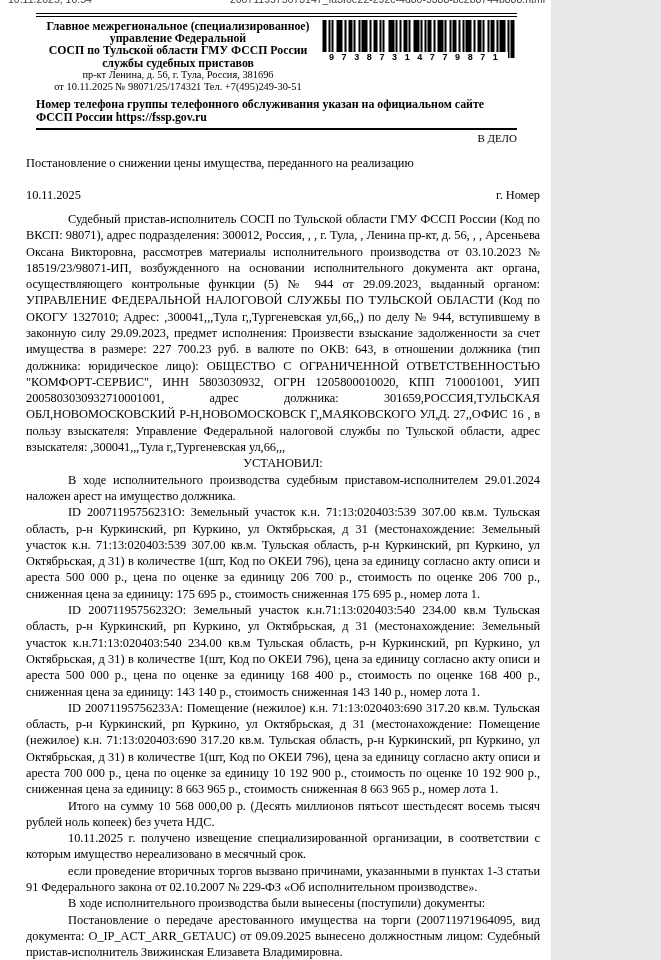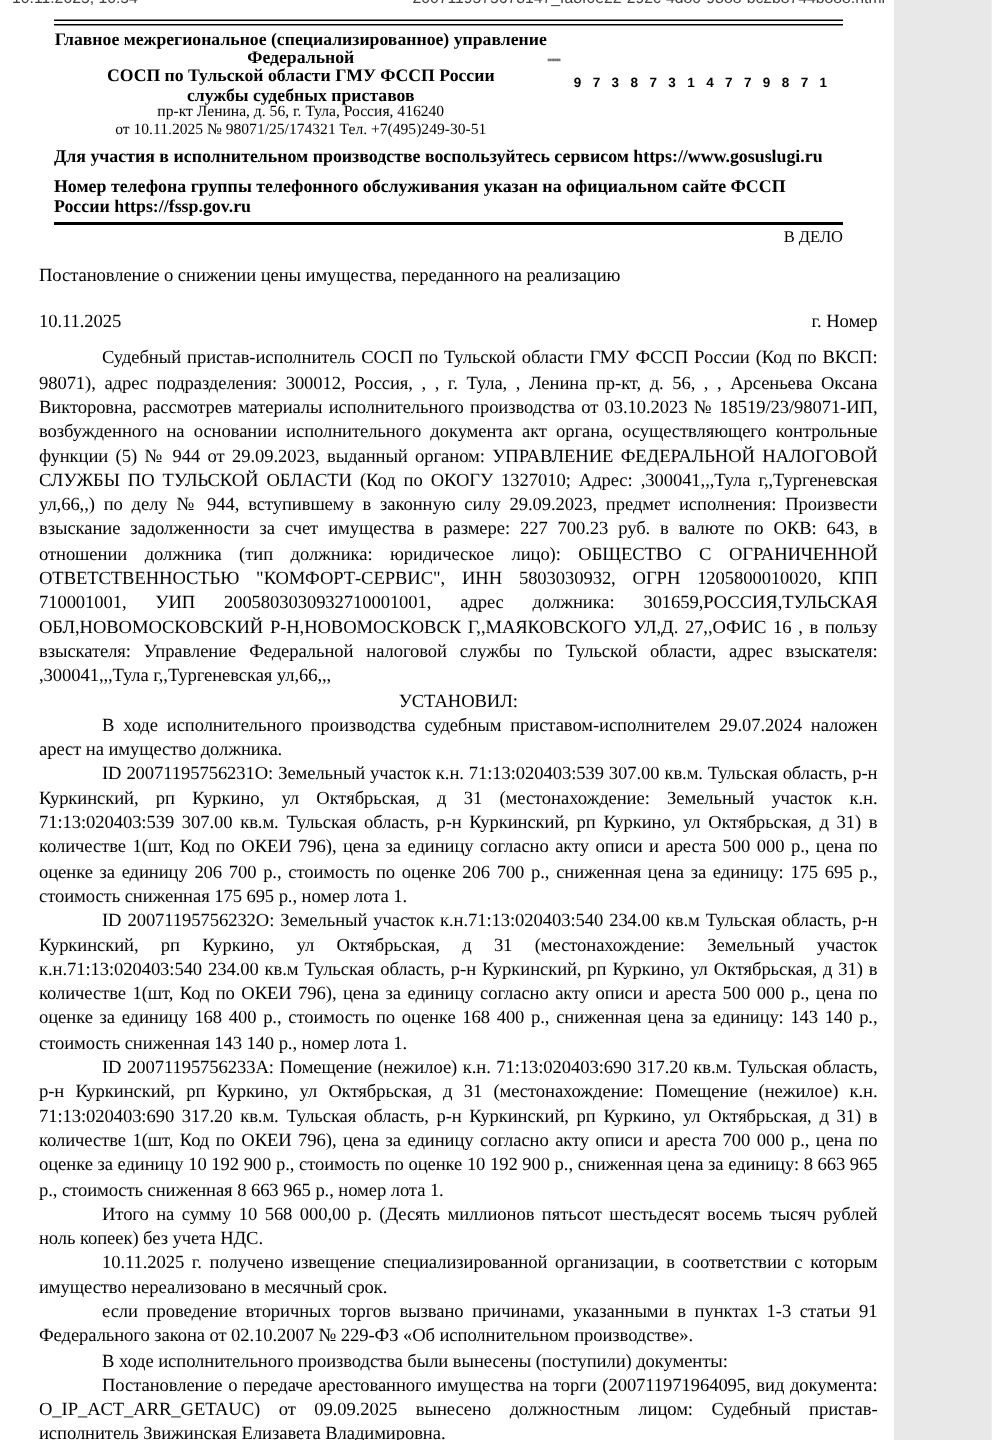--- a/index.html
+++ b/index.html
@@ -1,35 +1,35 @@
 <!DOCTYPE html>
 <html><head>
 <meta charset="utf-8">
 <style>
   html,body{margin:0;padding:0;background:#e8e8e8;}
   .page{
-    position:relative;width:596px;height:960px;background:#ffffff;
+    position:relative;width:551px;height:960px;background:#ffffff;
     overflow:hidden;color:#000;
     font-family:"Liberation Serif","DejaVu Serif",serif;
   }
   
   .print-header{
     position:absolute;top:-6px;left:8px;right:6px;
     display:flex;justify-content:space-between;
     font-family:"Liberation Sans","DejaVu Sans",sans-serif;
     font-size:10.5px;line-height:11px;color:#3d3d3d;white-space:nowrap;
   }
   
   .hdr{margin:13px 34px 0 36px;}
   .rule-double{height:2px;border-top:1.4px solid #000;border-bottom:1.4px solid #000;}
   .lh-row{display:flex;align-items:flex-start;margin-top:3px;}
   .org-block{width:392px;text-align:center;}
   .org-bold{font-weight:bold;font-size:11.8px;line-height:12.2px;}
   .org-small{font-size:10.4px;line-height:11px;margin-top:0.5px;}
-  .barcode{margin-left:auto;width:197px;display:flex;align-items:flex-end;}
+  .barcode{margin-left:auto;width:197px;display:flex;flex-direction:column;align-items:flex-start;}
   .barcode svg{display:block;}
   .barcode-digits{
     position:relative;margin-top:-8px;background:#fff;padding:0 3px 0 9px;
     font-family:"Liberation Sans","DejaVu Sans",sans-serif;
     font-weight:bold;font-size:9px;letter-spacing:7.6px;line-height:10px;white-space:nowrap;
   }
   .notice{font-weight:bold;font-size:11.9px;line-height:13px;margin-top:6.5px;}
   .rule-thick{border-top:2.4px solid #000;margin-top:4px;}
   .v-delo{text-align:right;font-weight:normal;font-size:11px;line-height:12px;margin-top:2px;}
   
@@ -49,21 +49,21 @@
     <span>2007119575673147_fa3f0e22-292c-4d80-9388-bc2b8744b888.html</span>
   </div>
 
   <div class="hdr">
     <div class="rule-double"></div>
     <div class="lh-row">
       <div class="org-block">
         <div class="org-bold">Главное межрегиональное (специализированное) управление Федеральной</div>
         <div class="org-bold">СОСП по Тульской области ГМУ ФССП России</div>
         <div class="org-bold">службы судебных приставов</div>
-        <div class="org-small">пр-кт Ленина, д. 56, г. Тула, Россия, 416240</div>
+        <div class="org-small">пр-кт Ленина, д. 56, г. Тула, Россия, 381696</div>
         <div class="org-small">от 10.11.2025 № 98071/25/174321 Тел. +7(495)249-30-51</div>
       </div>
       <div class="barcode">
         <svg width="197" height="40" viewBox="0 0 192 40">
           <rect x="0" y="0" width="4" height="38"></rect>
             <rect x="6" y="0" width="2" height="38"></rect>
           <rect x="9" y="0" width="2" height="38"></rect>
             <rect x="14" y="0" width="6" height="38"></rect>
           <rect x="22" y="0" width="2" height="38"></rect>
             <rect x="26" y="0" width="4" height="38"></rect>
@@ -97,35 +97,34 @@
             <rect x="165" y="0" width="2" height="38"></rect>
           <rect x="168" y="0" width="4" height="38"></rect>
             <rect x="174" y="0" width="2" height="38"></rect>
           <rect x="177" y="0" width="6" height="38"></rect>
             <rect x="185" y="0" width="2" height="38"></rect>
           <rect x="188" y="0" width="4" height="38"></rect>
         </svg>
         <div class="barcode-digits">97387314779871</div>
       </div>
     </div>
-    <div class="notice">Для участия в исполнительном производстве воспользуйтесь сервисом https://www.gosuslugi.ru</div>
     <div class="notice">Номер телефона группы телефонного обслуживания указан на официальном сайте ФССП России https://fssp.gov.ru</div>
     <div class="rule-thick"></div>
     <div class="v-delo">В ДЕЛО</div>
   </div>
 
   <div class="doc">
     <div class="doc-title">Постановление о снижении цены имущества, переданного на реализацию</div>
     <div class="date-row">
       <span>10.11.2025</span>
       <span>г. Номер</span>
     </div>
     <p>Судебный пристав-исполнитель СОСП по Тульской области ГМУ ФССП России (Код по ВКСП: 98071), адрес подразделения: 300012, Россия, , , г. Тула, , Ленина пр-кт, д. 56, , , Арсеньева Оксана Викторовна, рассмотрев материалы исполнительного производства от 03.10.2023 № 18519/23/98071-ИП, возбужденного на основании исполнительного документа акт органа, осуществляющего контрольные функции (5) № 944 от 29.09.2023, выданный органом: УПРАВЛЕНИЕ ФЕДЕРАЛЬНОЙ НАЛОГОВОЙ СЛУЖБЫ ПО ТУЛЬСКОЙ ОБЛАСТИ (Код по ОКОГУ 1327010; Адрес: ,300041,,,Тула г,,Тургеневская ул,66,,) по делу № 944, вступившему в законную силу 29.09.2023, предмет исполнения: Произвести взыскание задолженности за счет имущества в размере: 227 700.23 руб. в валюте по ОКВ: 643, в отношении должника (тип должника: юридическое лицо): ОБЩЕСТВО С ОГРАНИЧЕННОЙ ОТВЕТСТВЕННОСТЬЮ "КОМФОРТ-СЕРВИС", ИНН 5803030932, ОГРН 1205800010020, КПП 710001001, УИП 2005803030932710001001, адрес должника: 301659,РОССИЯ,ТУЛЬСКАЯ ОБЛ,НОВОМОСКОВСКИЙ Р-Н,НОВОМОСКОВСК Г,,МАЯКОВСКОГО УЛ,Д. 27,,ОФИС 16 , в пользу взыскателя: Управление Федеральной налоговой службы по Тульской области, адрес взыскателя: ,300041,,,Тула г,,Тургеневская ул,66,,,</p>
     <p class="center">УСТАНОВИЛ:</p>
-    <p>В ходе исполнительного производства судебным приставом-исполнителем 29.07.2024 наложен арест на имущество должника.</p>
+    <p>В ходе исполнительного производства судебным приставом-исполнителем 29.01.2024 наложен арест на имущество должника.</p>
     <p>ID 20071195756231О: Земельный участок к.н. 71:13:020403:539 307.00 кв.м. Тульская область, р-н Куркинский, рп Куркино, ул Октябрьская, д 31 (местонахождение: Земельный участок к.н. 71:13:020403:539 307.00 кв.м. Тульская область, р-н Куркинский, рп Куркино, ул Октябрьская, д 31) в количестве 1(шт, Код по ОКЕИ 796), цена за единицу согласно акту описи и ареста 500 000 р., цена по оценке за единицу 206 700 р., стоимость по оценке 206 700 р., сниженная цена за единицу: 175 695 р., стоимость сниженная 175 695 р., номер лота 1.</p>
     <p>ID 20071195756232О: Земельный участок к.н.71:13:020403:540 234.00 кв.м Тульская область, р-н Куркинский, рп Куркино, ул Октябрьская, д 31 (местонахождение: Земельный участок к.н.71:13:020403:540 234.00 кв.м Тульская область, р-н Куркинский, рп Куркино, ул Октябрьская, д 31) в количестве 1(шт, Код по ОКЕИ 796), цена за единицу согласно акту описи и ареста 500 000 р., цена по оценке за единицу 168 400 р., стоимость по оценке 168 400 р., сниженная цена за единицу: 143 140 р., стоимость сниженная 143 140 р., номер лота 1.</p>
     <p>ID 20071195756233А: Помещение (нежилое) к.н. 71:13:020403:690 317.20 кв.м. Тульская область, р-н Куркинский, рп Куркино, ул Октябрьская, д 31 (местонахождение: Помещение (нежилое) к.н. 71:13:020403:690 317.20 кв.м. Тульская область, р-н Куркинский, рп Куркино, ул Октябрьская, д 31) в количестве 1(шт, Код по ОКЕИ 796), цена за единицу согласно акту описи и ареста 700 000 р., цена по оценке за единицу 10 192 900 р., стоимость по оценке 10 192 900 р., сниженная цена за единицу: 8 663 965 р., стоимость сниженная 8 663 965 р., номер лота 1.</p>
     <p>Итого на сумму 10 568 000,00 р. (Десять миллионов пятьсот шестьдесят восемь тысяч рублей ноль копеек) без учета НДС.</p>
     <p>10.11.2025 г. получено извещение специализированной организации, в соответствии с которым имущество нереализовано в месячный срок.</p>
     <p>если проведение вторичных торгов вызвано причинами, указанными в пунктах 1-3 статьи 91 Федерального закона от 02.10.2007 № 229-ФЗ «Об исполнительном производстве».</p>
     <p>В ходе исполнительного производства были вынесены (поступили) документы:</p>
     <p>Постановление о передаче арестованного имущества на торги (200711971964095, вид документа: O_IP_ACT_ARR_GETAUC) от 09.09.2025 вынесено должностным лицом: Судебный пристав-исполнитель Звижинская Елизавета Владимировна.</p>
 
   </div>

